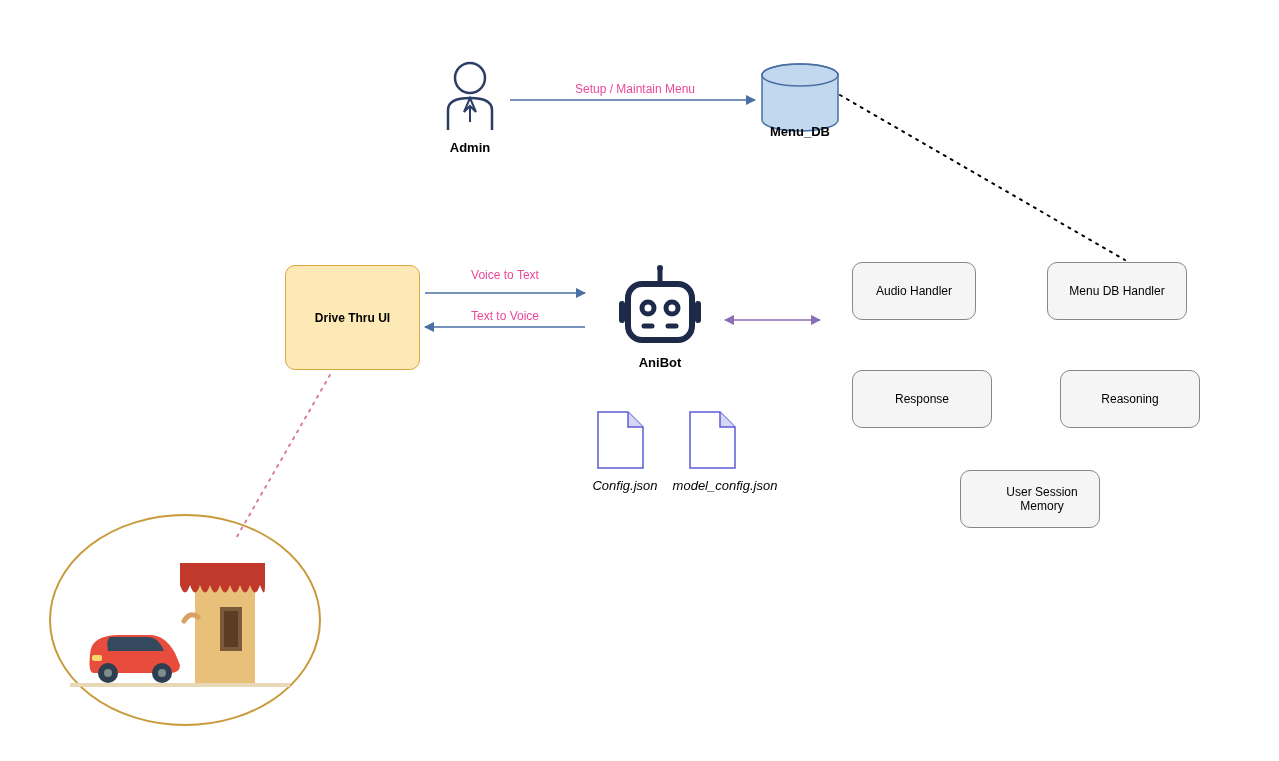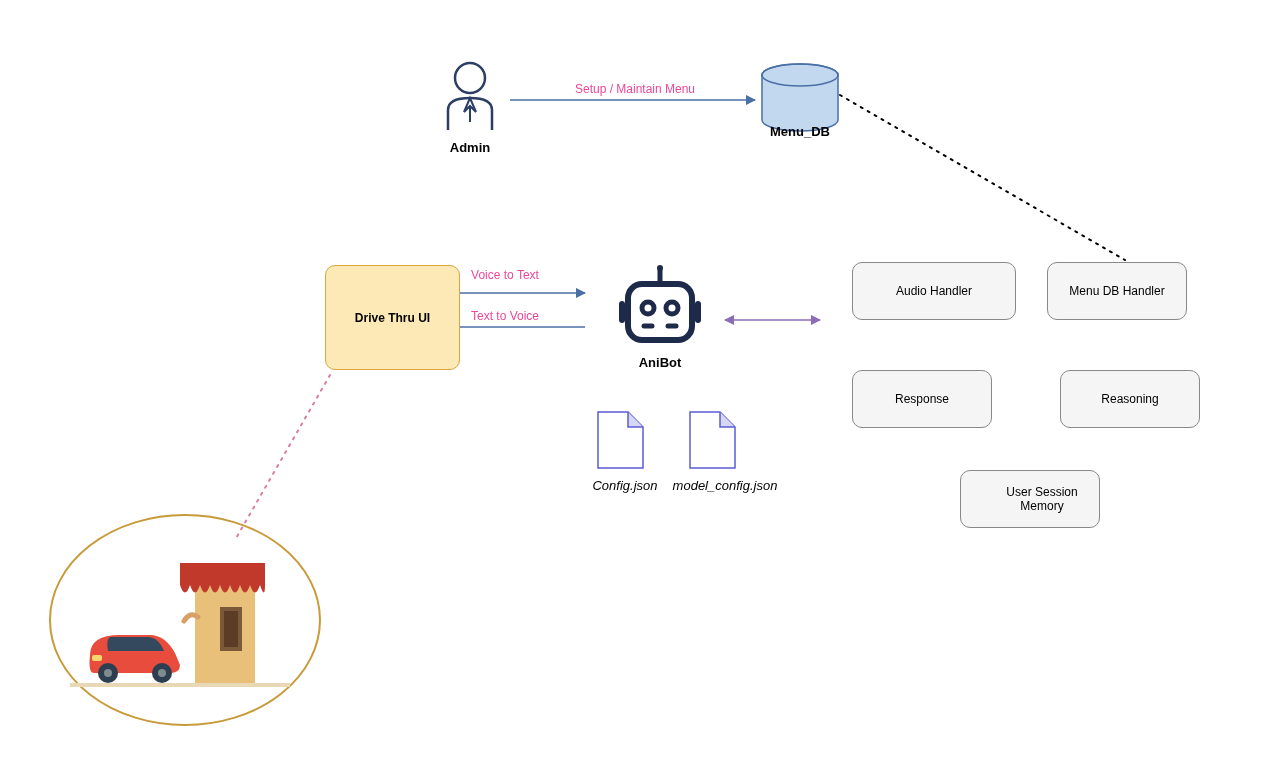--- a/index.html
+++ b/index.html
@@ -143,30 +143,30 @@
   </g>
 </svg>
 
 <div class="node-label bold" style="left:430px; top:140px; width:80px;">Admin</div>
 <div class="node-label bold" style="left:760px; top:124px; width:80px;">Menu_DB</div>
 
 <div class="edge-label" style="left:555px; top:82px; width:160px;">Setup / Maintain Menu</div>
 <div class="edge-label" style="left:450px; top:268px; width:110px;">Voice to Text</div>
 <div class="edge-label" style="left:450px; top:309px; width:110px;">Text to Voice</div>
 
-<div class="drive-box" style="left:285px; top:265px; width:135px; height:105px;margin-left:40px;">
+<div class="drive-box" style="left:285px; top:265px; width:135px; height:105px;">
   <span>Drive Thru UI</span>
 </div>
 
 <div class="node-label bold" style="left:625px; top:355px; width:70px;">AniBot</div>
 
 <div class="node-label italic" style="left:580px; top:478px; width:90px;">Config.json</div>
 <div class="node-label italic" style="left:665px; top:478px; width:120px;">model_config.json</div>
 
-<div class="box" style="left:852px; top:262px; width:164px; height:58px;">
+<div class="box" style="left:852px; top:262px; width:124px; height:58px;">
   <span>Audio Handler</span>
 </div>
 <div class="box" style="left:1047px; top:262px; width:140px; height:58px;">
   <span>Menu DB Handler</span>
 </div>
 <div class="box" style="left:852px; top:370px; width:140px; height:58px;">
   <span>Response</span>
 </div>
 <div class="box" style="left:1060px; top:370px; width:140px; height:58px;">
   <span>Reasoning</span>

